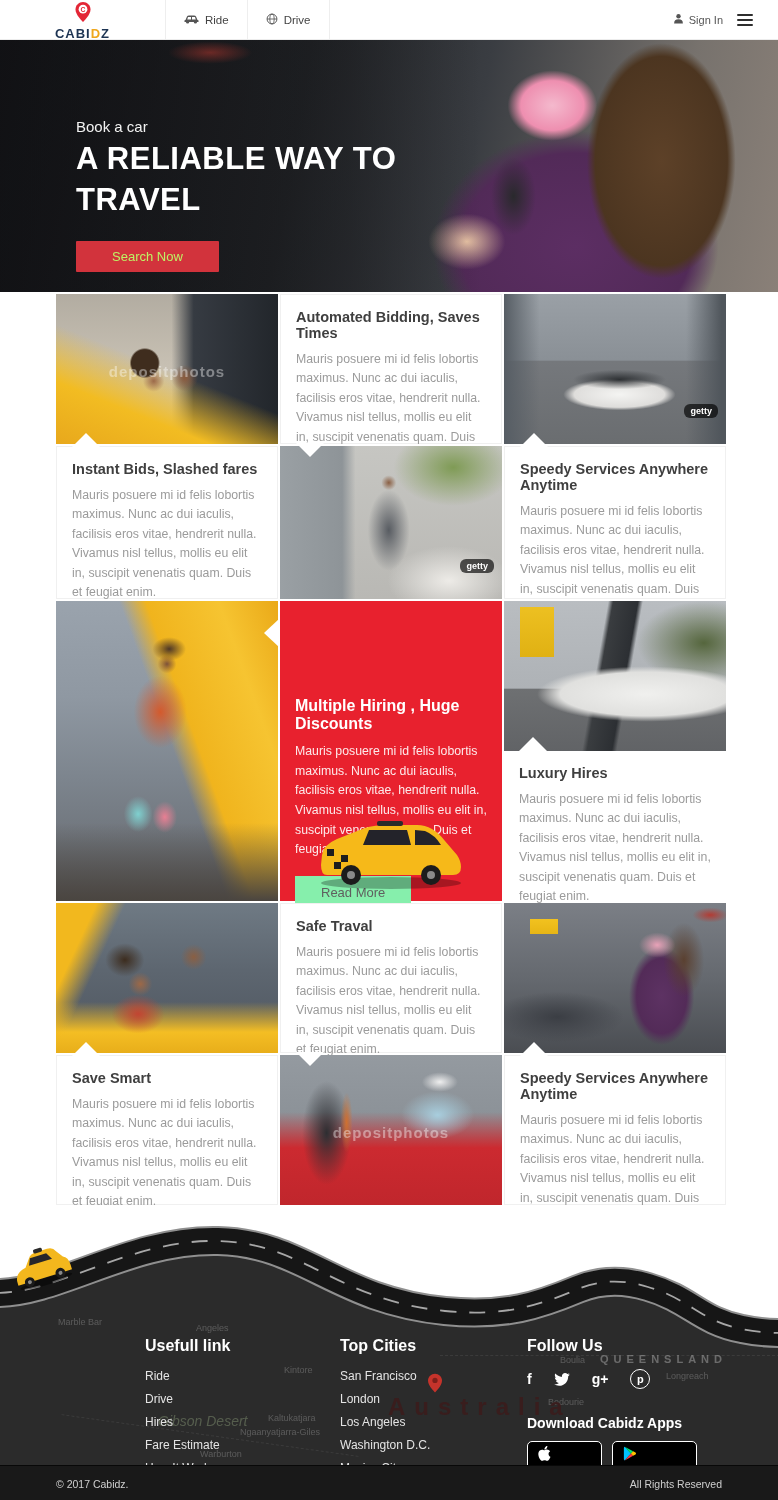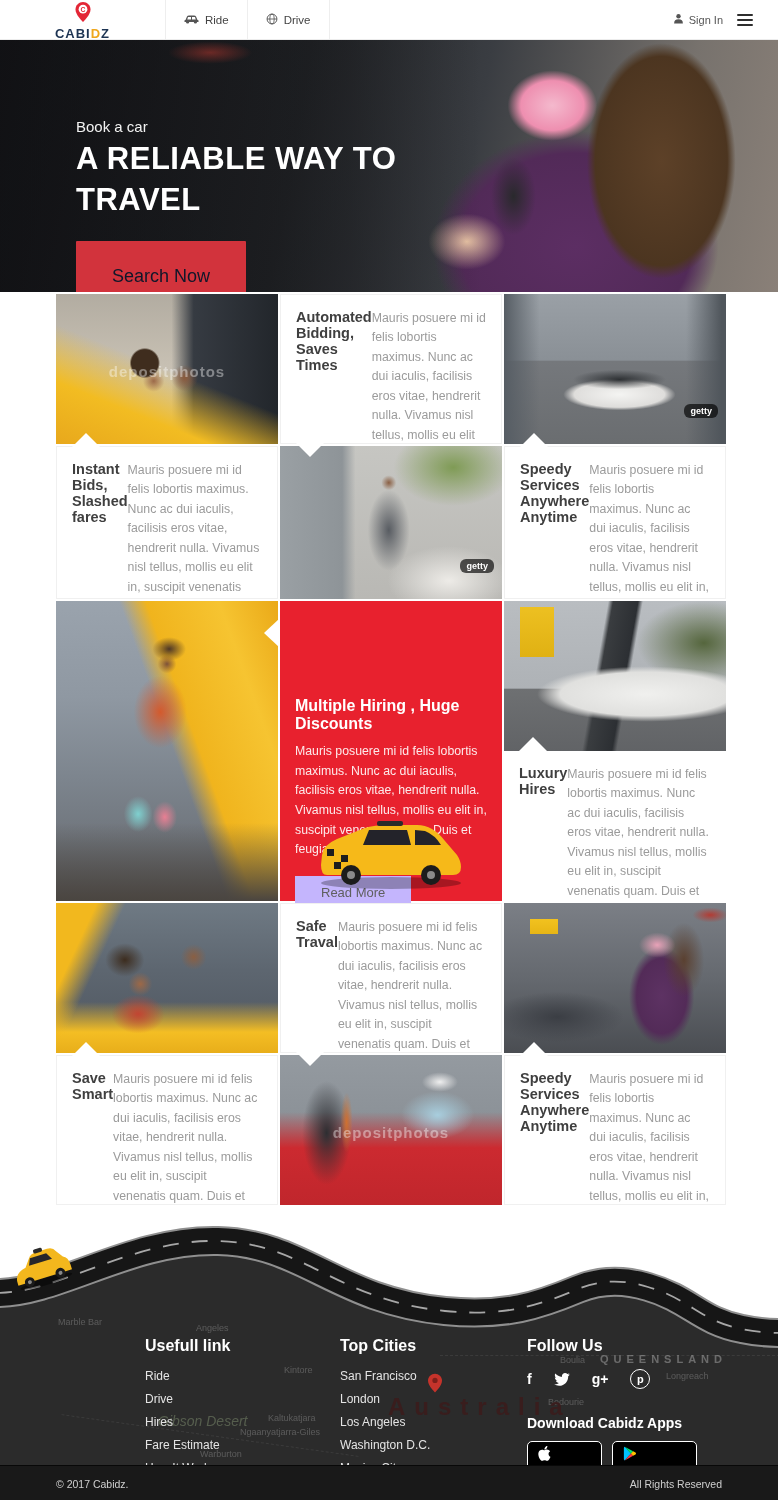--- a/index.html
+++ b/index.html
@@ -26,28 +26,28 @@
       radial-gradient(ellipse 60px 16px at 27% 5%,#a33a33 0%,rgba(163,58,51,0) 70%),
       radial-gradient(ellipse 55px 40px at 60% 80%,#e7c2a4 0%,rgba(231,194,164,0) 70%),
       radial-gradient(ellipse 30px 52px at 66% 62%,#29292c 0%,rgba(41,41,44,0) 75%),
       radial-gradient(ellipse 70px 55px at 71% 26%,#f4b9cd 0%,#ee8fb0 45%,rgba(238,143,176,0) 64%),
       radial-gradient(ellipse 120px 190px at 85% 48%,#5d4128 0%,#4c3520 55%,rgba(76,53,32,0) 62%),
       radial-gradient(ellipse 210px 170px at 74% 82%,#5c2e63 0%,#522a58 55%,rgba(82,42,88,0) 68%),
       linear-gradient(100deg,#17181b 0%,#232528 38%,#3a3d42 60%,#77726d 85%,#8a8078 100%);}
   .hero-inner{position:absolute;left:76px;top:78px;width:330px}
   .hero-kicker{color:#f2f2f2;font-size:15px;margin-bottom:4px}
   .hero-title{color:#fff;font-size:31px;font-weight:700;letter-spacing:.5px;line-height:1.32}
-  .hero-cta{display:inline-block;margin-top:20px;background:#d2333c;color:#0f172a;font-size:18px;
-    padding:25px 36px;border-radius:1px}
+  .hero-cta{display:inline-block;margin-top:20px;background:#d2333c;color:#bef264;font-size:13px;
+    padding:8px 36px;border-radius:1px}
 
   
   .grid{width:666px;margin:2px auto 0;display:grid;grid-template-columns:222px 222px 222px;
     grid-template-rows:150px 153px 300px 150px 150px;gap:2px}
   .cell{position:relative;background:#fff}
-  .txt{border:1px solid #f0f0f0;display:flex;flex-direction:row;justify-content:space-between;padding:14px 15px}
+  .txt{border:1px solid #f0f0f0;display:flex;flex-direction:column;justify-content:space-between;padding:14px 15px}
   .txt h3{font-size:14.5px;color:#3f3f3f;font-weight:700;margin-bottom:9px}
   .txt p{font-size:12.3px;color:#9b9b9b;line-height:1.58}
   .imgc{overflow:hidden}
   .tri{position:absolute;width:0;height:0;z-index:5}
   .tri-up{top:-14px;left:15px;border-left:14px solid transparent;border-right:14px solid transparent;border-bottom:14px solid #fff}
   .tri-down{bottom:-14px;left:15px;border-left:14px solid transparent;border-right:14px solid transparent;border-top:14px solid #fff}
   .tri-left{top:17px;left:-16px;border-top:15px solid transparent;border-bottom:15px solid transparent;border-right:16px solid #fff}
   .wm{position:absolute;top:46%;left:0;right:0;text-align:center;color:rgba(255,255,255,.4);
     font-size:15px;letter-spacing:1px;font-weight:700}
   .wm-getty{position:absolute;right:8px;bottom:26px;background:rgba(0,0,0,.65);color:#fff;
@@ -110,21 +110,21 @@
     radial-gradient(ellipse 52px 34px at 71% 40%,#a8cede 0%,rgba(168,206,222,0) 70%),
     radial-gradient(ellipse 8px 40px at 30% 45%,#d07030 0%,rgba(208,112,48,0) 75%),
     radial-gradient(ellipse 34px 72px at 21% 52%,#2d2e32 0%,rgba(45,46,50,0) 72%),
     linear-gradient(0deg,#c0262c 0%,#cc2a30 38%,rgba(204,42,48,0) 62%),
     linear-gradient(180deg,#949aa0 0%,#8a9096 50%,#787d82 100%)}
 
   
   .promo{background:#e8212e;color:#fff;display:flex;flex-direction:column;padding:96px 15px 0;overflow:visible}
   .promo h3{font-size:16px;font-weight:700;margin-bottom:9px}
   .promo p{font-size:12.3px;line-height:1.6;color:#fde9ea}
-  .readmore{display:inline-block;background:#c4b5fd;color:#5f5f5f;font-size:13px;padding:9px 26px;
+  .readmore{display:inline-block;background:#86efac;color:#5f5f5f;font-size:13px;padding:9px 26px;
     margin-top:16px;align-self:flex-start}
   .promo-van{position:absolute;bottom:4px;left:50%;transform:translateX(-50%)}
   .split{display:flex;flex-direction:column}
   .split .txt{height:150px;border:none}
 
   
   .footer{position:relative;height:297px;margin-top:0;background:#fff;overflow:hidden}
   .footer svg.wave{position:absolute;top:0;left:0}
   .f-label{position:absolute;color:rgba(255,255,255,.22);font-size:9px}
   .f-label.desert{font-style:italic;color:rgba(150,170,130,.4);font-size:14px}

